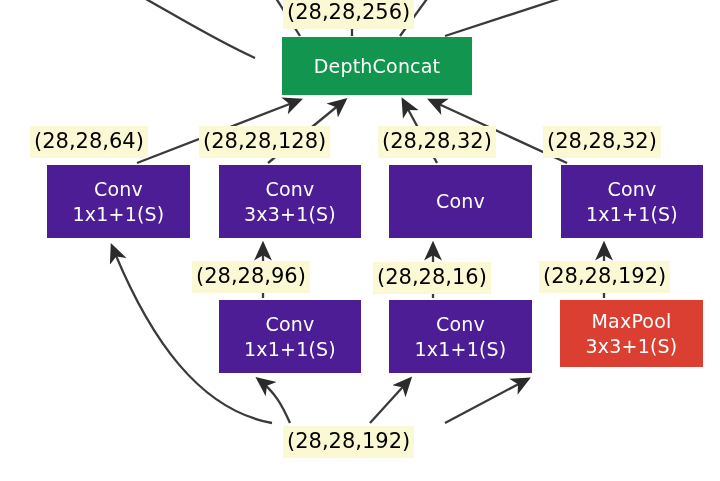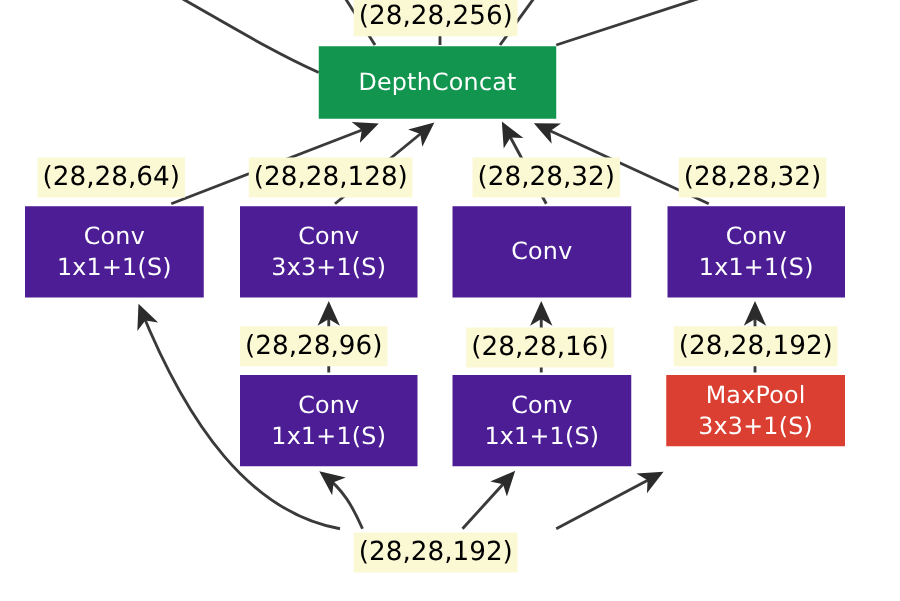--- a/index.html
+++ b/index.html
@@ -30,20 +30,21 @@
     display: flex;
     flex-direction: column;
     align-items: center;
     justify-content: center;
     color: #ffffff;
     font-size: 19px;
     line-height: 25px;
     letter-spacing: 0.2px;
     text-align: center;
     z-index: 3;
+    margin-left: 27px;
   }
   .node.blue   { background: #4c1d95; }
   .node.green  { background: #12964f; }
   .node.red    { background: #db3f31; }
   .node .ln { display: block; white-space: nowrap; }
   .tensor-label {
     position: absolute;
     background: #fbf8d4;
     color: #000000;
     font-size: 21px;
@@ -115,21 +116,21 @@
         <span class="ln">1x1+1(S)</span>
       </div>
       <div class="node blue" style="left: 192px; top: 300px; width: 142px; height: 73px;">
         <span class="ln">Conv</span>
         <span class="ln">1x1+1(S)</span>
       </div>
       <div class="node blue" style="left: 362px; top: 300px; width: 143px; height: 73px;">
         <span class="ln">Conv</span>
         <span class="ln">1x1+1(S)</span>
       </div>
-      <div class="node red" style="left: 533px; top: 300px; width: 143px; height: 57px;">
+      <div class="node red" style="left: 533px; top: 300px; width: 143px; height: 67px;">
         <span class="ln">MaxPool</span>
         <span class="ln">3x3+1(S)</span>
       </div>
     </div>
   <div id="labels">
       <div class="tensor-label" style="left: 283px; top: -3px;">(28,28,256)</div>
       <div class="tensor-label" style="left: 30px; top: 126px;">(28,28,64)</div>
       <div class="tensor-label" style="left: 199px; top: 126px; text-align: center;">(28,28,128)</div>
       <div class="tensor-label" style="left: 378px; top: 126px;">(28,28,32)</div>
       <div class="tensor-label" style="left: 543px; top: 126px;">(28,28,32)</div>

